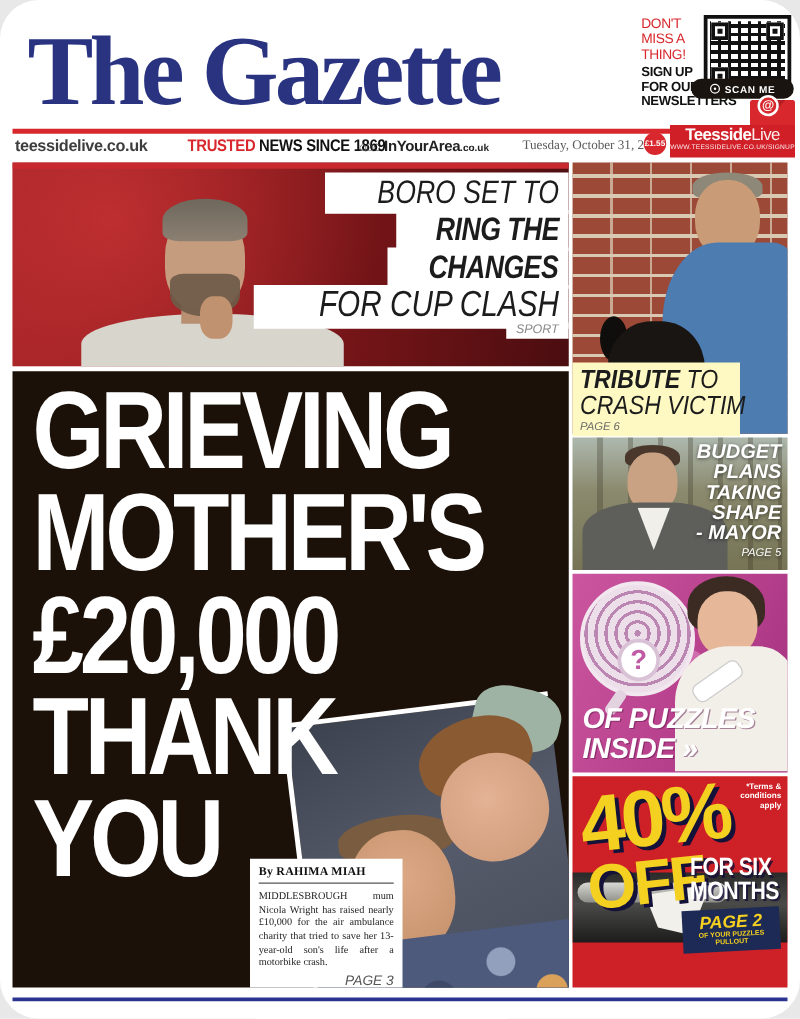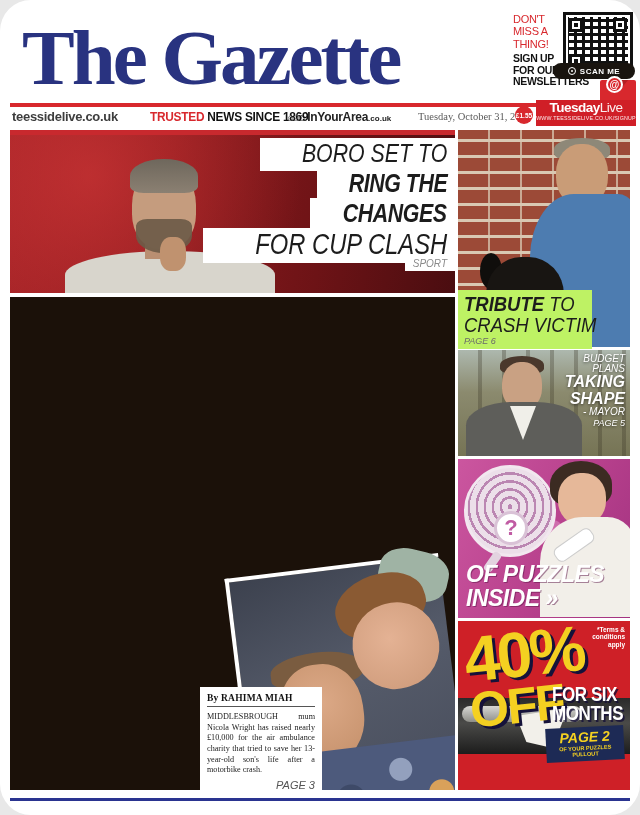--- a/index.html
+++ b/index.html
@@ -127,21 +127,21 @@
   .trib-man-hair { position:absolute; right:20px; top:8px; width:56px; height:22px;
     background:#8e8878; border-radius:50% 50% 30% 30%; }
   .trib-man-body { position:absolute; right:-10px; top:64px; width:110px; height:160px;
     background:#4d7cb0; border-radius:40% 20% 0 0; }
   .puppy { position:absolute; left:28px; bottom:6px; width:78px; height:84px;
     background:#181512; border-radius:45% 45% 35% 35%; }
   .puppy-ear { position:absolute; left:22px; bottom:58px; width:22px; height:36px;
     background:#100e0c; border-radius:50%; }
   .puppy-snout { position:absolute; left:52px; bottom:18px; width:30px; height:22px;
     background:#3a332b; border-radius:40%; }
-  .trib-caption { left:458px; top:290px; width:134px; background:#bef264; padding:2px 6px 3px 6px; z-index:3; }
+  .trib-caption { left:458px; top:290px; width:134px; background:#fef9c3; padding:2px 6px 3px 6px; z-index:3; }
   .trib-l1 { font-size:21px; font-style:italic; color:#1c1c1c; white-space:nowrap;
     transform:scaleX(0.88); transform-origin:0 50%; display:inline-block; }
   .trib-l1 b { font-weight:800; }
   .trib-l2 { font-size:21px; font-style:italic; font-weight:300; color:#1c1c1c; white-space:nowrap;
     transform:scaleX(0.88); transform-origin:0 50%; display:inline-block; margin-top:-3px; }
   .trib-page { font-size:9px; font-style:italic; color:#6a6a6a; margin-top:-1px; }
 
   .budget-photo { left:458px; top:350px; width:172px; height:106px; overflow:hidden;
     background:
       repeating-linear-gradient(90deg, transparent 0 20px, rgba(55,50,35,0.30) 20px 24px),
@@ -149,21 +149,21 @@
   .bud-head { position:absolute; left:44px; top:12px; width:40px; height:48px;
     background:#c9a183; border-radius:45%; }
   .bud-hair { position:absolute; left:42px; top:6px; width:44px; height:18px;
     background:#4a382c; border-radius:50% 50% 30% 30%; }
   .bud-suit { position:absolute; left:8px; top:52px; width:116px; height:58px;
     background:#5e5e5a; border-radius:40% 40% 0 0; }
   .bud-shirt { position:absolute; left:52px; top:56px; width:26px; height:34px;
     background:#f0efe9; clip-path:polygon(50% 100%, 0 0, 100% 0); }
   .budget-caption { position:absolute; right:5px; top:4px; text-align:right; color:#fff;
     font-style:italic; text-shadow:0 1px 3px rgba(0,0,0,0.55); line-height:1.02; }
-  .bc-light { font-size:10px; font-weight:400; }
+  .bc-light { font-size:16px; font-weight:700; }
   .bc-bold { font-size:16px; font-weight:800; }
   .bc-page { font-size:9px; font-style:italic; margin-top:2px; }
 
   .puzzles { left:458px; top:459px; width:172px; height:159px; overflow:hidden;
     background:
       radial-gradient(circle at 70% 20%, rgba(233,160,210,0.55) 0 18px, transparent 19px),
       radial-gradient(circle at 55% 45%, rgba(233,160,210,0.45) 0 10px, transparent 11px),
       radial-gradient(circle at 85% 55%, rgba(216,130,190,0.5) 0 14px, transparent 15px),
       linear-gradient(115deg, #cb569f 0%, #b8418d 55%, #a23280 100%); }
   .maze-circle { position:absolute; left:6px; top:6px; width:92px; height:92px; border-radius:50%;
@@ -242,21 +242,21 @@
   <div class="abs trusted">
     <span class="red">TRUSTED</span><span> NEWS SINCE 1869</span>
   </div>
   <div class="abs iya">
     <span class="houses">⌂⌂</span><span class="houses house-solid">⌂</span>
     <b>InYourArea</b><span class="suffix">.co.uk</span>
   </div>
   <div class="abs date">Tuesday, October 31, 2023</div>
   <div class="abs price">£1.55</div>
   <div class="abs tl-box">
-    <div class="tl-name"><b>Tuesday</b><span class="lite">Live</span></div>
+    <div class="tl-name"><b>Teesside</b><span class="lite">Live</span></div>
     <div class="tl-url">WWW.TEESSIDELIVE.CO.UK/SIGNUP</div>
   </div>
 
   <div class="abs sport-photo">
     <div class="sp-topline"></div>
     <div class="carrick-body"></div>
     <div class="carrick-neck"></div>
     <div class="carrick-head"></div>
     <div class="carrick-hair"></div>
     <div class="carrick-beard"></div>
@@ -272,20 +272,27 @@
 
   <div class="abs main-panel">
     <div class="mum-photo">
       <div class="pillow"></div>
       <div class="boy-hair"></div>
       <div class="boy-face"></div>
       <div class="mum-hairline"></div>
       <div class="mum-face"></div>
       <div class="blanket"></div>
     </div>
+    <div class="headline">
+      <span class="hl-line">GRIEVING</span>
+      <span class="hl-line">MOTHER'S</span>
+      <span class="hl-line">£20,000</span>
+      <span class="hl-line">THANK</span>
+      <span class="hl-line">YOU</span>
+    </div>
     <div class="byline-box">
       <div class="byline">By RAHIMA MIAH</div>
       <div class="body-text">MIDDLESBROUGH mum Nicola Wright has raised nearly £10,000 for the air ambulance charity that tried to save her 13-year-old son's life after a motorbike crash.</div>
       <div class="page3">PAGE 3</div>
     </div>
   </div>
 
   <div class="abs tribute-photo">
     <div class="trib-man-hair"></div>
     <div class="trib-man-head"></div>

